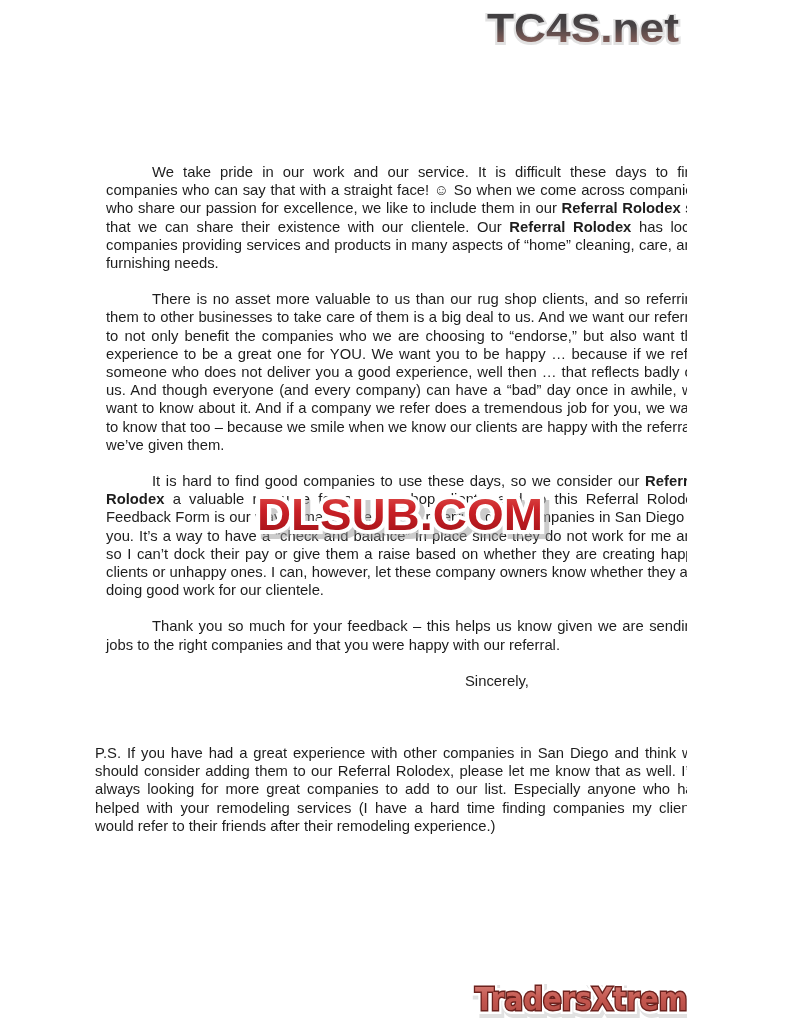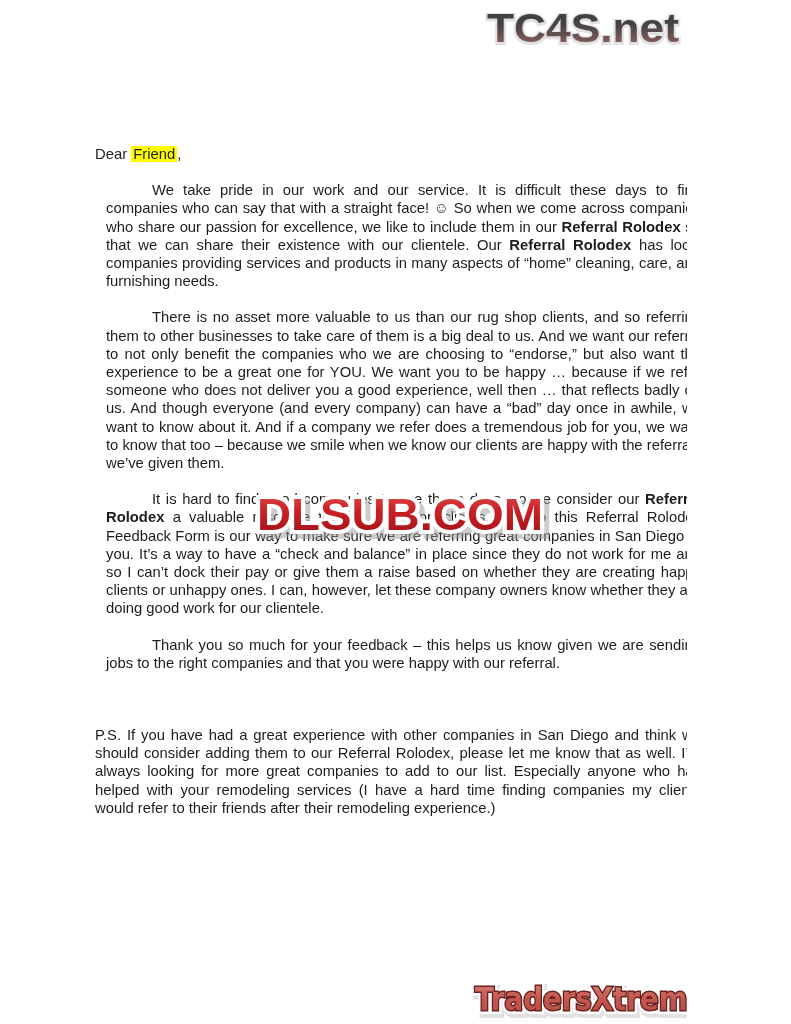--- a/index.html
+++ b/index.html
@@ -54,31 +54,31 @@
         <stop offset="45%" stop-color="#484345"></stop>
         <stop offset="100%" stop-color="#a06a61"></stop>
       </linearGradient>
     </defs>
     <text class="tc4s-text" x="100" y="43" text-anchor="middle" font-size="41" textLength="192" lengthAdjust="spacingAndGlyphs" fill="#d8d8d8" stroke="#d8d8d8" stroke-width="4" opacity="0.75">TC4S.net</text>
     <text class="tc4s-text" x="100" y="42" text-anchor="middle" font-size="41" textLength="192" lengthAdjust="spacingAndGlyphs" fill="url(#g-tc4s)">TC4S.net</text>
   </svg>
 
   <div class="content">
 
-    <p class="salutation"><span>Dear </span><span class="hl">Friend</span><span>,</span></p>
 
     <p class="indent"><span>We take pride in our work and our service.  It is difficult these days to find companies who can say that with a straight face! ☺  So when we come across companies who share our passion for excellence, we like to include them in our </span><span class="bold">Referral Rolodex</span><span> so that we can share their existence with our clientele.  Our </span><span class="bold">Referral Rolodex</span><span> has local companies providing services and products in many aspects of “home” cleaning, care, and furnishing needs.</span></p>
 
     <p class="indent">There is no asset more valuable to us than our rug shop clients, and so referring them to other businesses to take care of them is a big deal to us.  And we want our referral to not only benefit the companies who we are choosing to “endorse,” but also want the experience to be a great one for YOU.  We want you to be happy … because if we refer someone who does not deliver you a good experience, well then … that reflects badly on us.  And though everyone (and every company) can have a “bad” day once in awhile, we want to know about it.  And if a company we refer does a tremendous job for you, we want to know that too – because we smile when we know our clients are happy with the referrals we’ve given them.</p>
 
 
     <p class="indent"><span>It is hard to find good companies to use these days, so we consider our </span><span class="bold">Referral Rolodex</span><span> a valuable resource for our rug shop clients, and so this Referral Rolodex Feedback Form is our way to make sure we are referring great companies in San Diego to you.  It’s a way to have a “check and balance” in place since they do not work for me and so I can’t dock their pay or give them a raise based on whether they are creating happy clients or unhappy ones.  I can, however, let these company owners know whether they are doing good work for our clientele.</span></p>
 
     <p class="indent">Thank you so much for your feedback – this helps us know given we are sending jobs to the right companies and that you were happy with our referral.</p>
 
+    <p class="sincerely">Sincerely,</p>
 
     <p class="ps">P.S.  If you have had a great experience with other companies in San Diego and think we should consider adding them to our Referral Rolodex, please let me know that as well.  I’m always looking for more great companies to add to our list.  Especially anyone who has helped with your remodeling services (I have a hard time finding companies my clients would refer to their friends after their remodeling experience.)</p>
 
   </div>
 
   <svg class="wm-mid" width="304" height="64">
     <defs>
       <linearGradient id="g-dlsub" x1="0" y1="0" x2="0" y2="1">
         <stop offset="0%" stop-color="#e05550"></stop>
         <stop offset="40%" stop-color="#cb2127"></stop>

